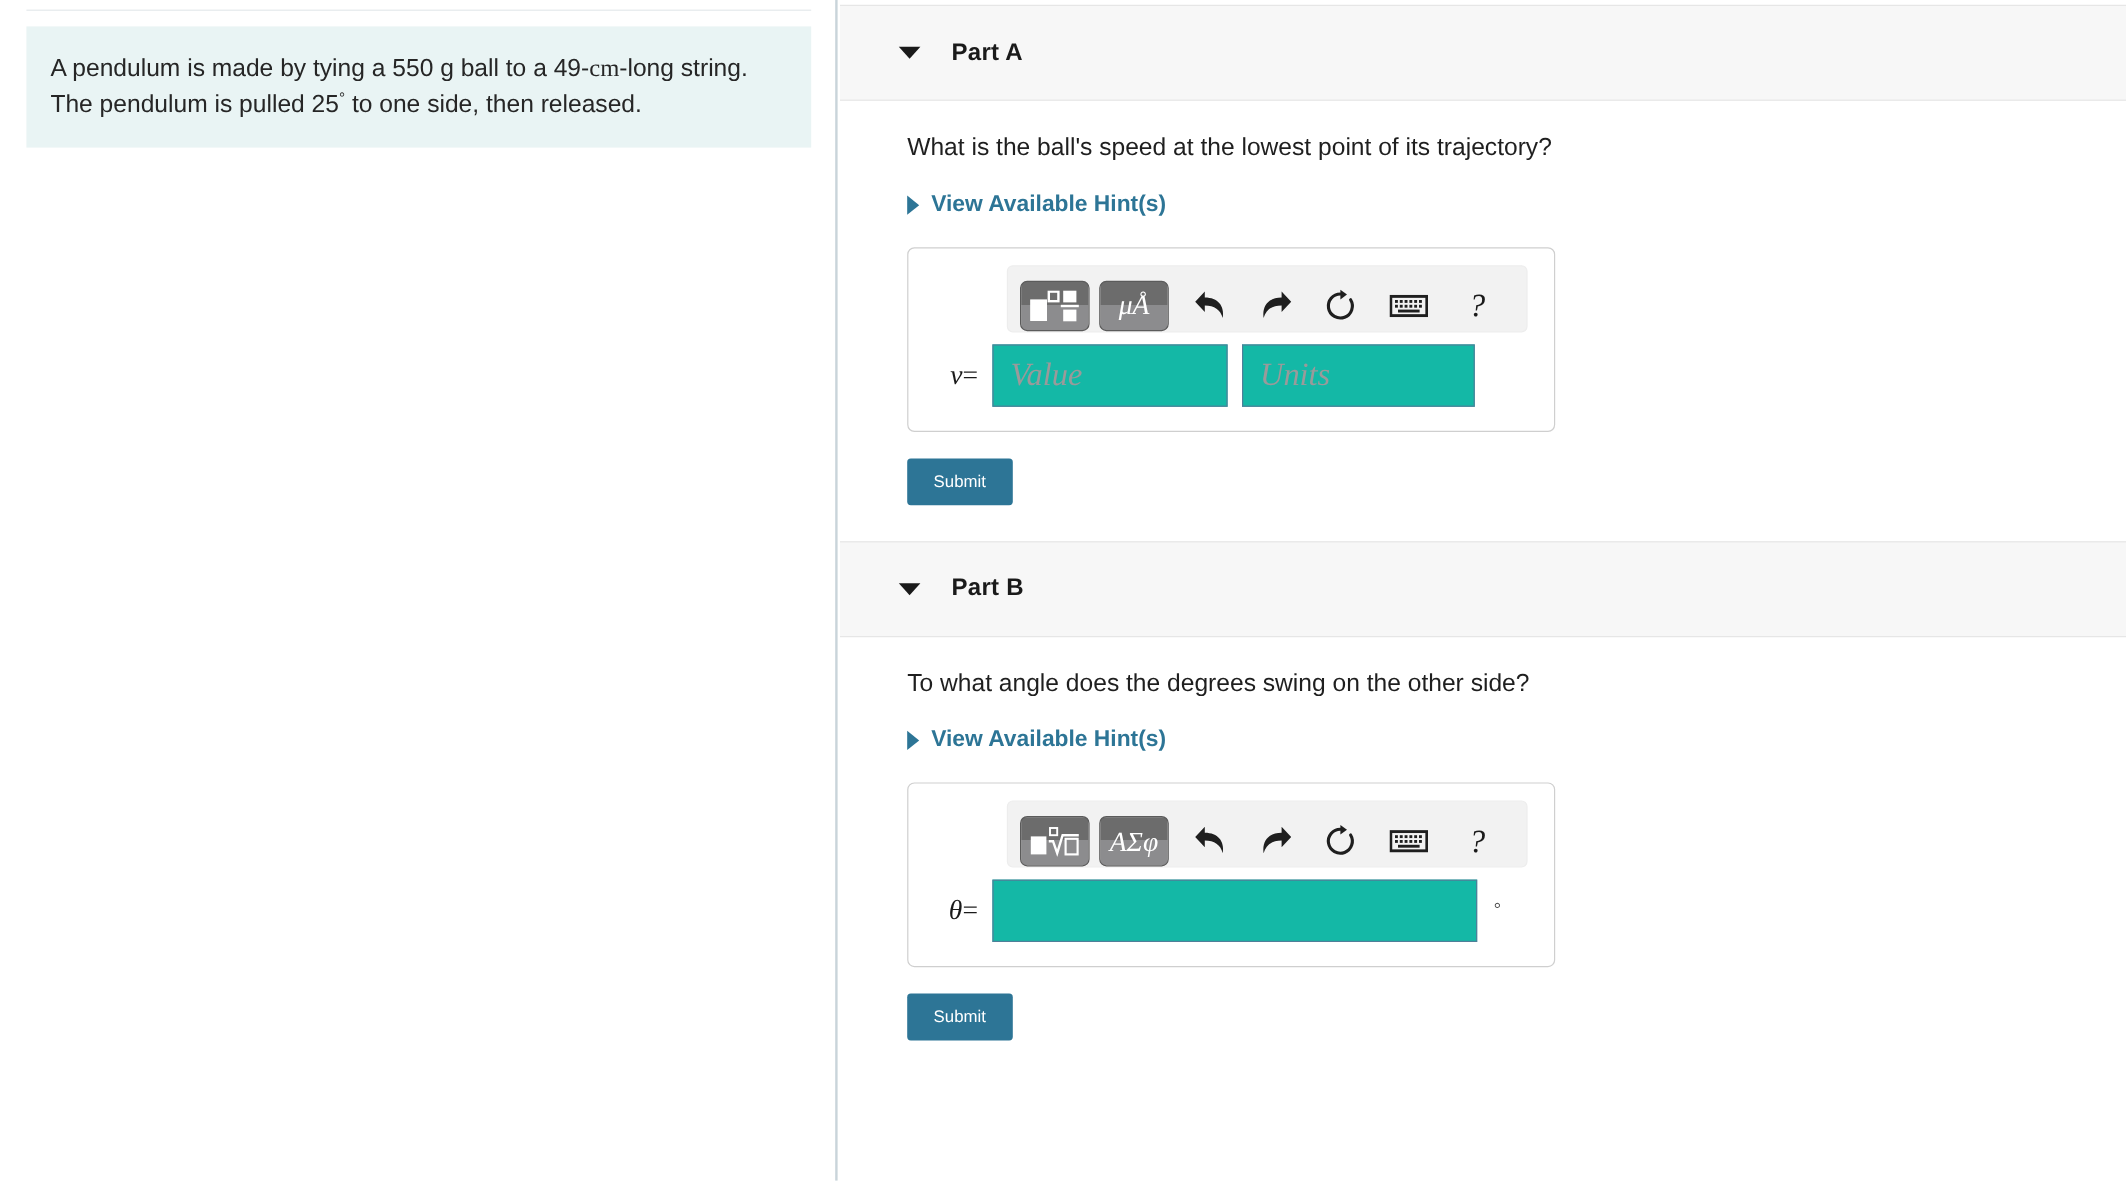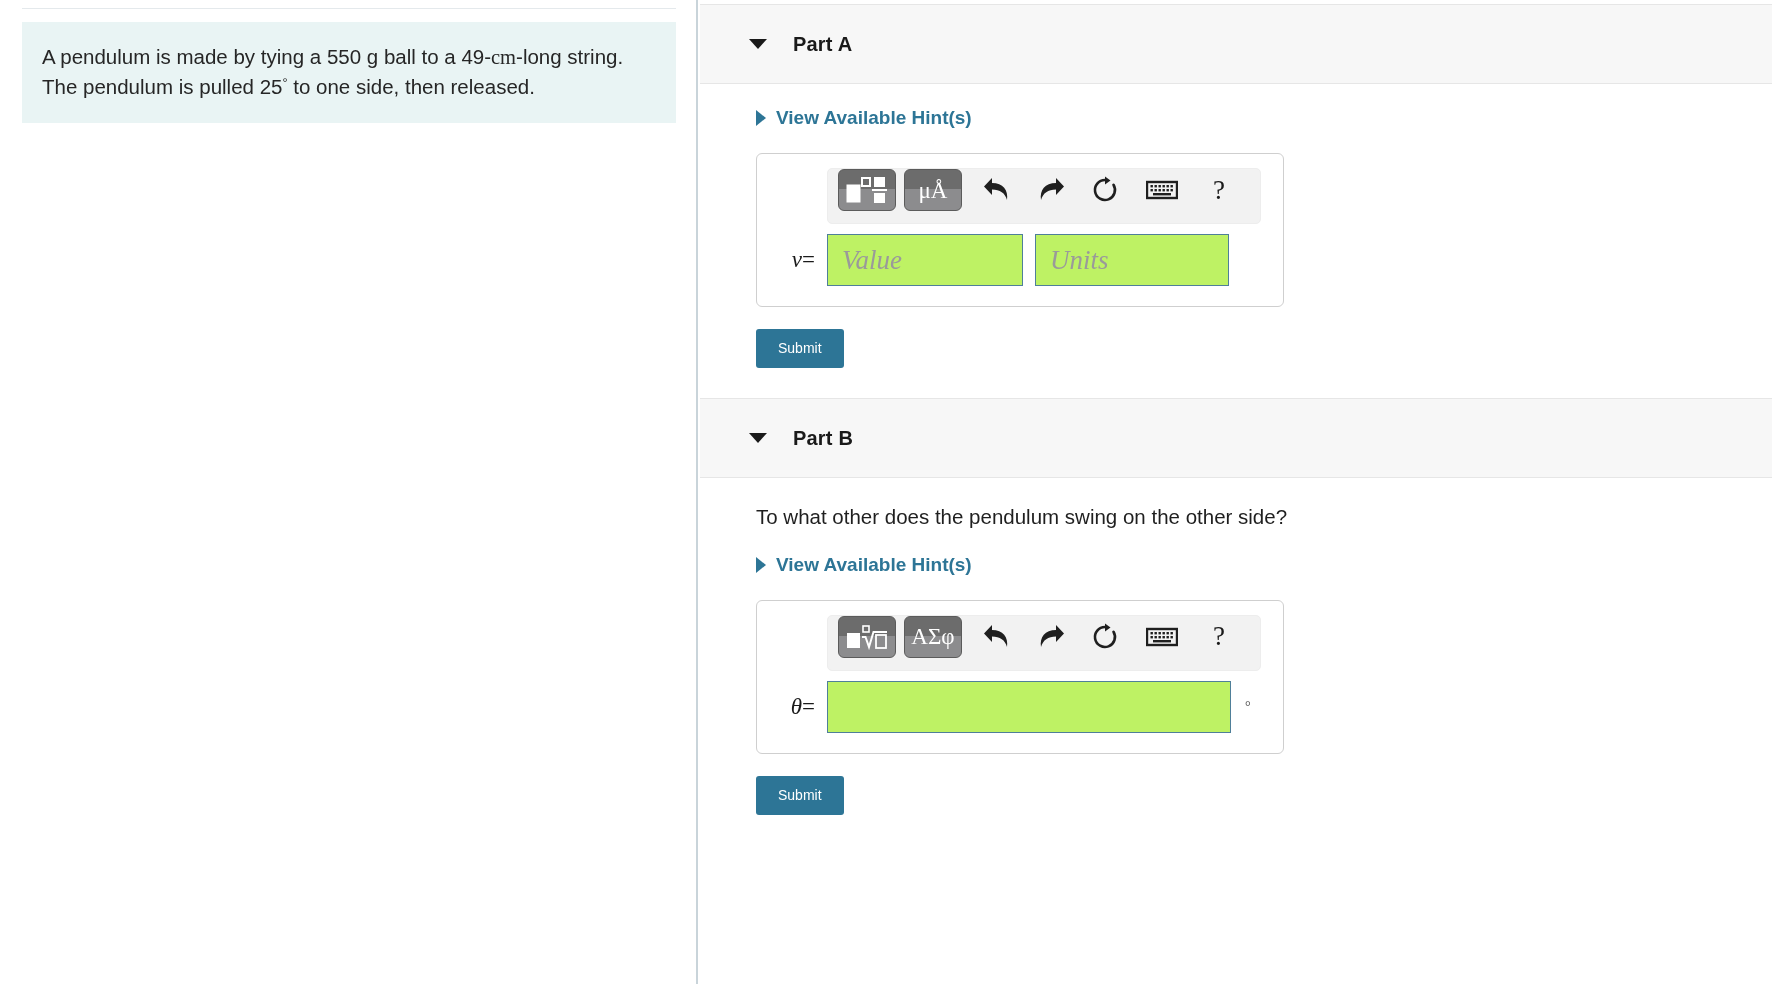--- a/index.html
+++ b/index.html
@@ -136,24 +136,25 @@
     padding: 14px 22px 20px 22px;
     width: max-content;
   }
 
   .mathbar {
     background: #f2f2f2;
     border: 1px solid #ededed;
     border-radius: 5px;
     height: 56px;
     display: flex;
-    align-items: flex-start;
+    align-items: flex-end;
     padding: 0 14px 0 10px;
-    margin-left: 48px;
+    margin-left: 60px;
     margin-bottom: 6px;
+    font-style: italic;
   }
 
   .tmpl-btn {
     width: 58px; height: 42px;
     border-radius: 6px;
     background: linear-gradient(to bottom, #6c6c6c 0%, #6c6c6c 48%, #8c8c8e 48%, #8c8c8e 100%);
     border: 1px solid #5b5b5b;
     margin-right: 8px;
     display: flex;
     align-items: center;
@@ -198,21 +199,21 @@
     width: 48px;
     text-align: right;
     padding-right: 12px;
     white-space: nowrap;
   }
   .var-label .eqsign { font-style: normal; }
 
   .ans-input {
     height: 52px;
     border: 1px solid #4f7f99;
-    background: #bef264;
+    background: #14b8a6;
     font-family: "Liberation Serif", serif;
     font-style: italic;
     font-size: 27px;
     color: #1a1a1a;
     padding: 0 14px;
     outline: none;
   }
   .ans-input::placeholder {
     color: #9a9a9a;
     font-style: italic;
@@ -258,20 +259,21 @@
 
     <div>
 
       <div class="part-header">
         <span class="caret"></span>
         <span class="part-title">Part A</span>
       </div>
 
       <div class="part-body">
 
+        <div class="question-text">What is the ball's speed at the lowest point of its trajectory?</div>
 
         <div class="hint-link">
           <span class="hint-caret"></span>
           <span class="hint-label">View Available Hint(s)</span>
         </div>
 
         <div class="answer-box">
 
           <div class="mathbar">
 
@@ -346,21 +348,21 @@
 
     <div id="partB-block">
 
       <div class="part-header">
         <span class="caret"></span>
         <span class="part-title">Part B</span>
       </div>
 
       <div class="part-body">
 
-        <div class="question-text">To what other does the pendulum swing on the other side?</div>
+        <div class="question-text">To what angle does the degrees swing on the other side?</div>
 
         <div class="hint-link">
           <span class="hint-caret"></span>
           <span class="hint-label">View Available Hint(s)</span>
         </div>
 
         <div class="answer-box">
 
           <div class="mathbar">
 

